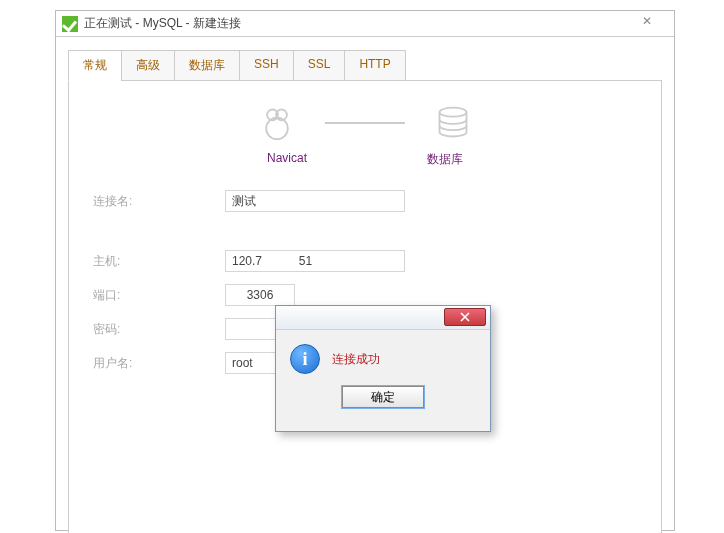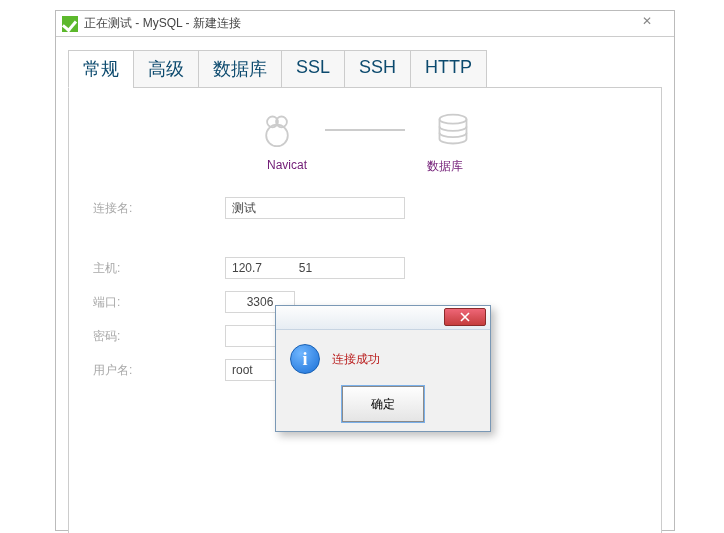--- a/index.html
+++ b/index.html
@@ -69,24 +69,24 @@
     .tabs {
       display: flex;
       margin: 12px 12px 0 12px;
       position: relative;
       top: 1px;
     }
     .tab {
       padding: 6px 14px;
       border: 1px solid #ccc;
       background: #f7f7f7;
-      color: #0c4a6e;
+      color: #a16207;
       cursor: pointer;
       margin-right: -1px;
-      font-size: 18px;
+      font-size: 12px;
     }
     .tab.active {
       background: #fff;
       border-bottom: 1px solid #fff;
     }
     .tab-panel {
       margin: 0 12px 12px 12px;
       border: 1px solid #ccc;
       height: 455px;
       padding: 18px 24px;
@@ -192,21 +192,21 @@
       margin-right: 12px;
       border: 1px solid #1860b3;
     }
     .dlg-msg { color: #b91c1c; font-size: 12px; }
     .dlg-footer {
       text-align: center;
       padding: 6px 0 10px 0;
     }
     .ok-btn {
       width: 82px;
-      height: 36px;
+      height: 22px;
       background: linear-gradient(#fefefe, #e5e5e5);
       border: 1px solid #8a8a8a;
       font-size: 12px;
       cursor: pointer;
       box-shadow: 0 0 0 1px #7ab0ea;
     }
   </style>
 </head>
 <body>
 
@@ -214,22 +214,22 @@
   <div class="titlebar">
     <span class="app-icon"></span>
     <span class="title-text">正在测试 - MySQL - 新建连接</span>
     <span class="close-btn">✕</span>
   </div>
 
   <div class="tabs">
     <div class="tab active">常规</div>
     <div class="tab">高级</div>
     <div class="tab">数据库</div>
+    <div class="tab">SSH</div>
     <div class="tab">SSL</div>
-    <div class="tab">SSH</div>
     <div class="tab">HTTP</div>
   </div>
 
   <div class="tab-panel">
     <div class="header-icons">
       <svg class="navicat-icon" viewBox="0 0 40 40">
         <circle cx="15" cy="11" r="6" fill="none" stroke="#ccc" stroke-width="2"></circle>
         <circle cx="25" cy="11" r="6" fill="none" stroke="#ccc" stroke-width="2"></circle>
         <circle cx="20" cy="26" r="12" fill="none" stroke="#ccc" stroke-width="2"></circle>
       </svg>

